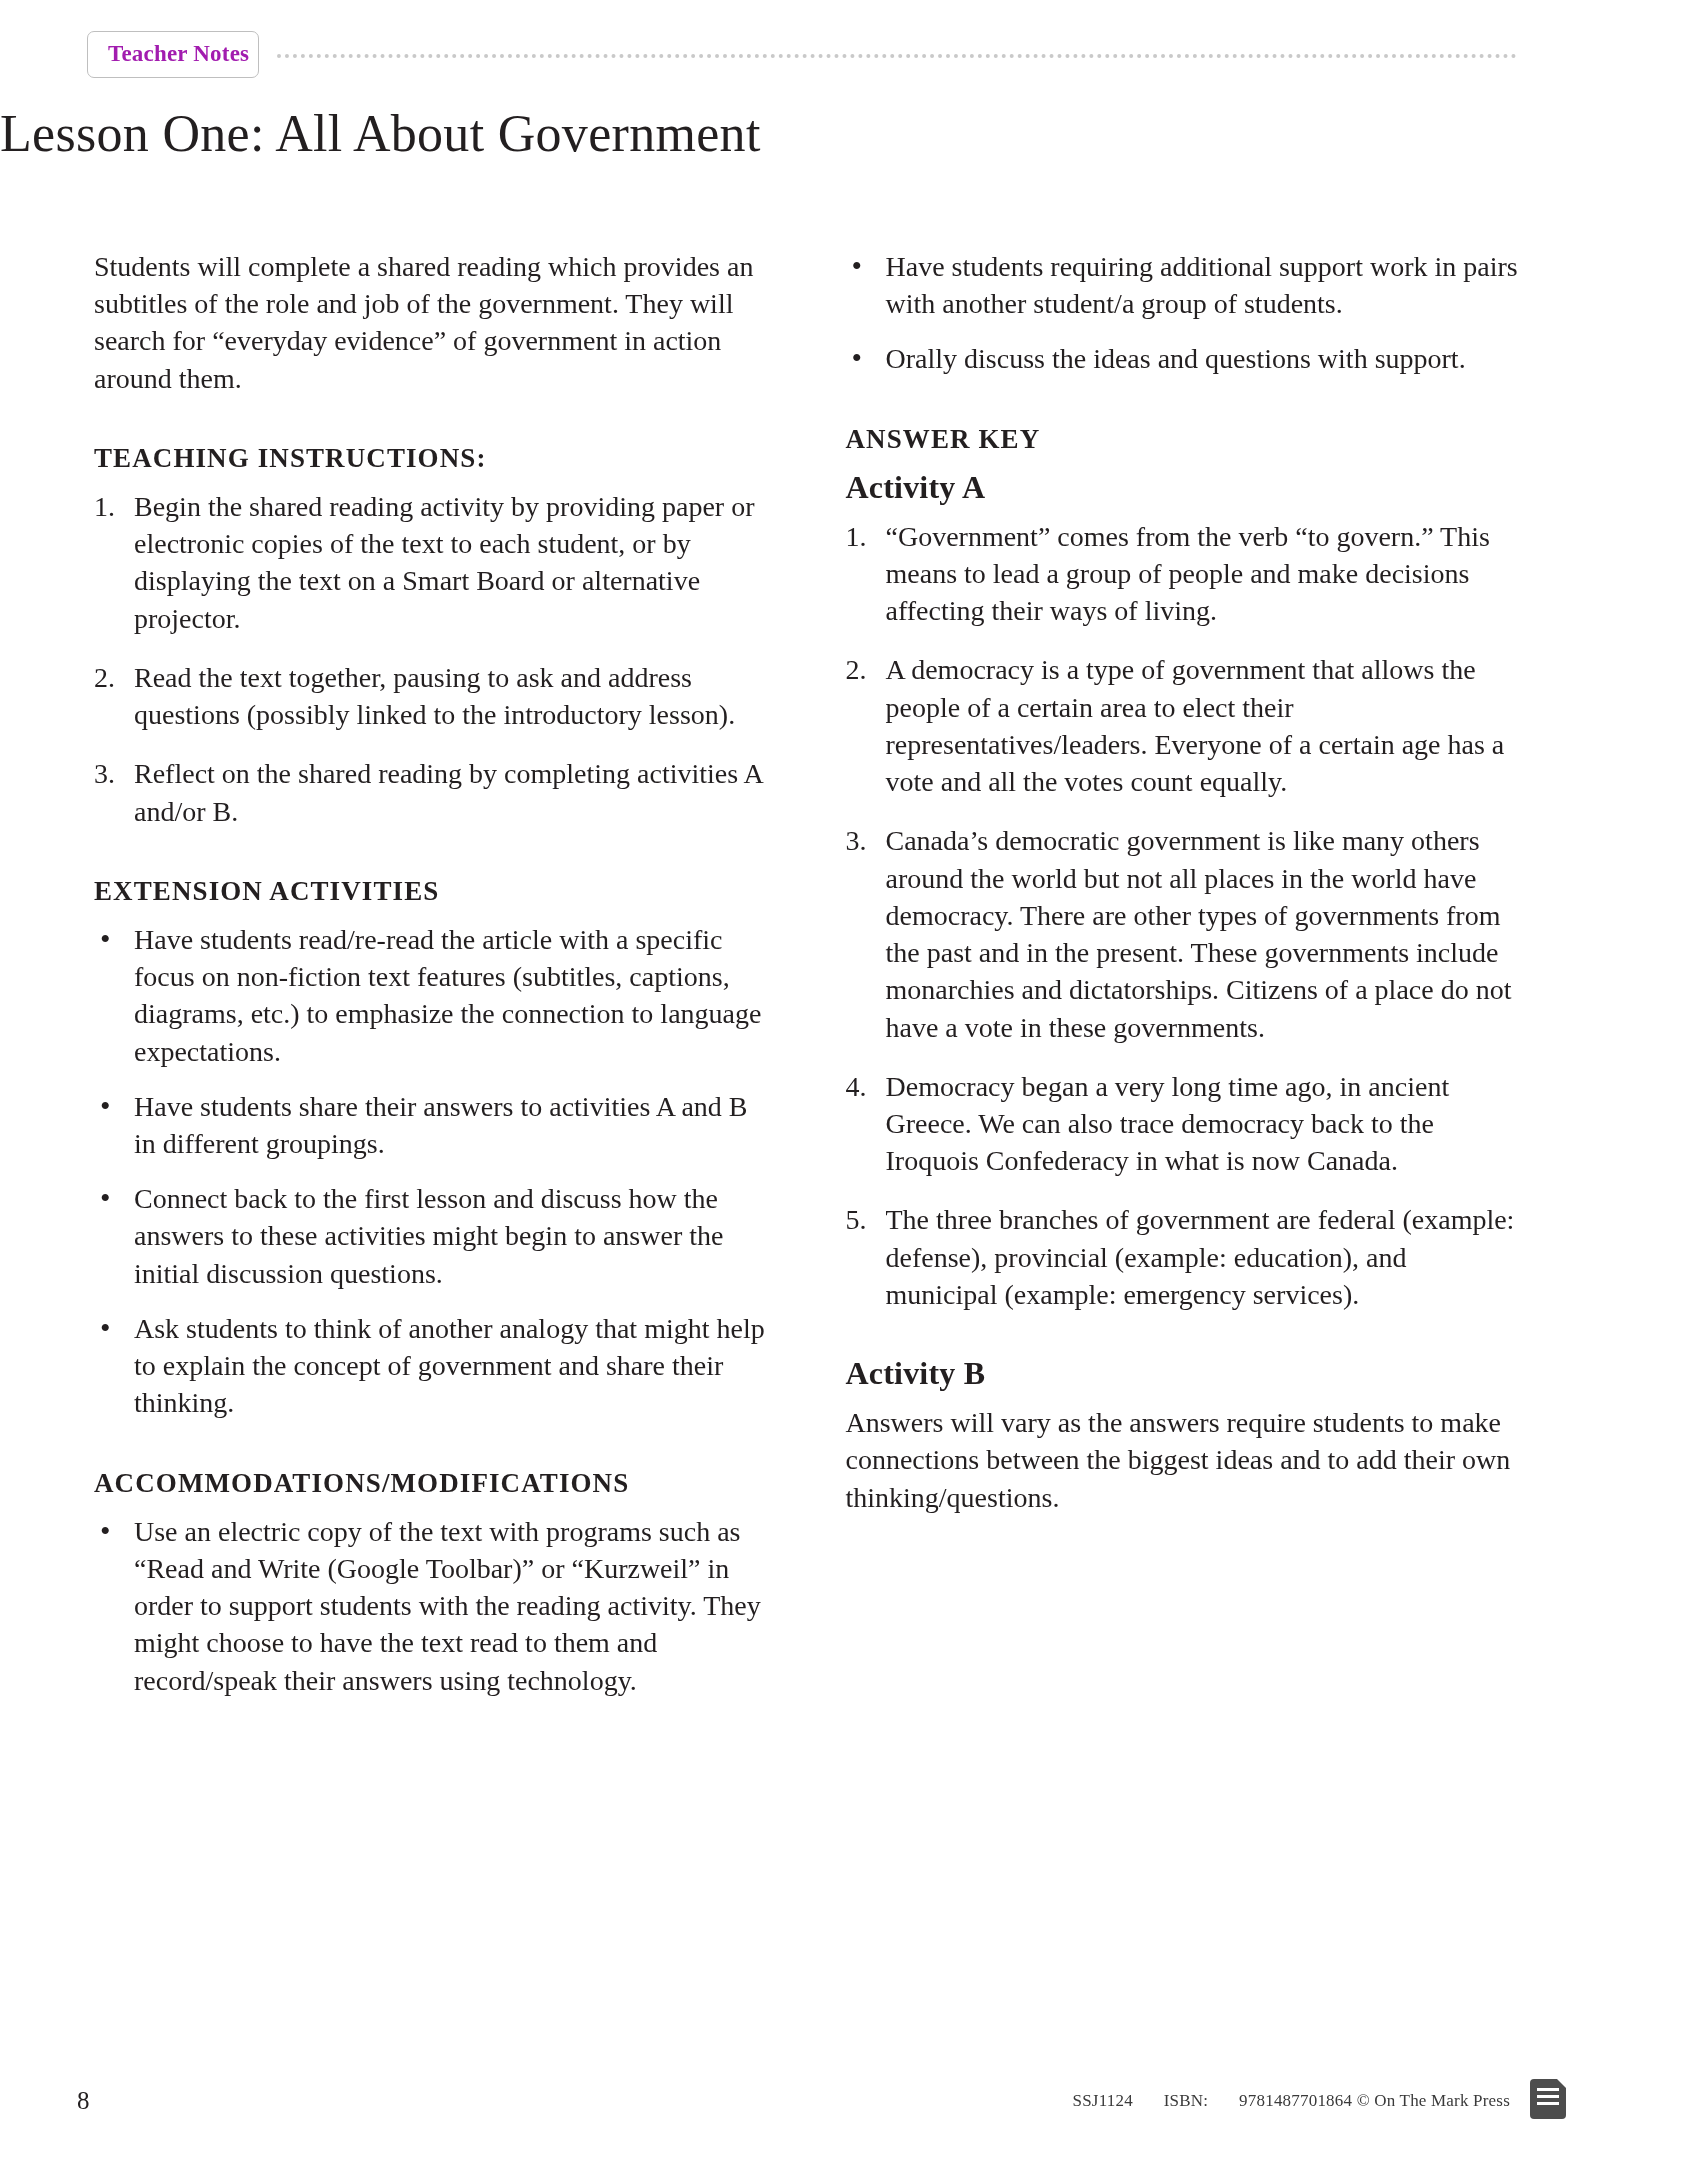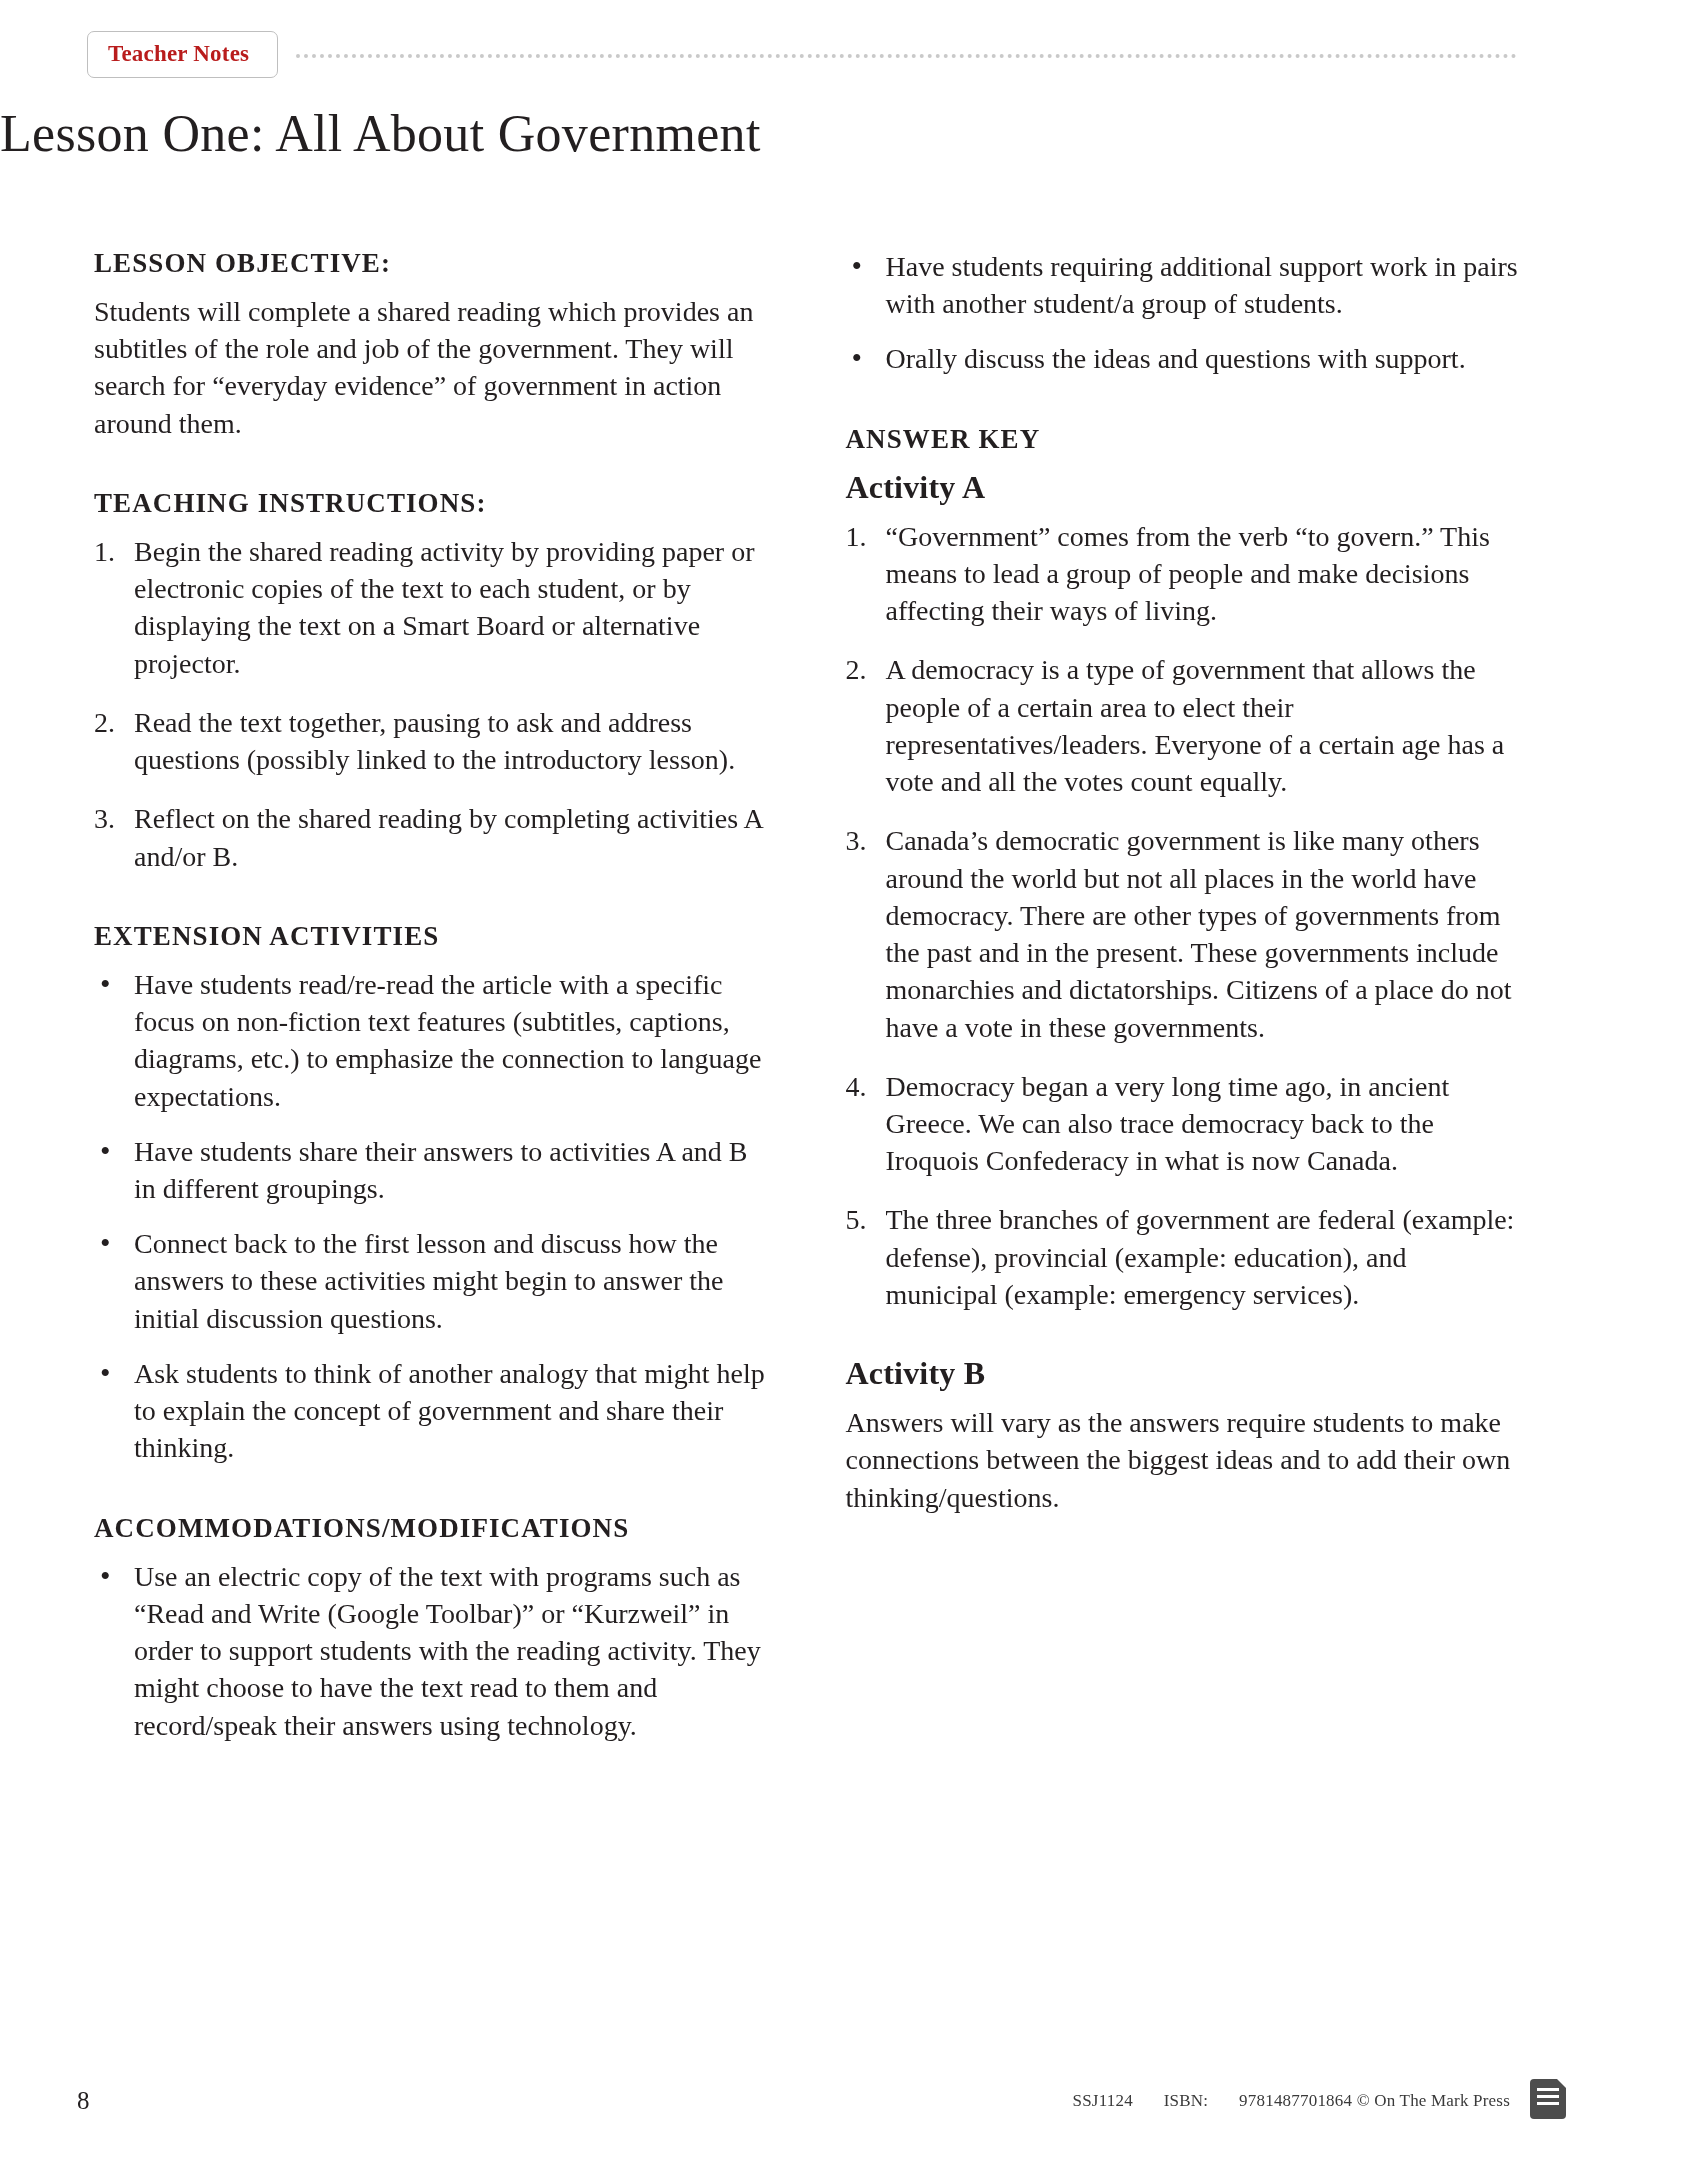--- a/index.html
+++ b/index.html
@@ -29,25 +29,25 @@
     left: 87px;
     top: 30px;
     width: 1430px;
     height: 48px;
     display: flex;
     align-items: center;
   }
   .tab-badge {
     border: 1.5px solid #bfbfbf;
     border-radius: 7px;
-    padding: 9px 28px 10px 20px;
+    padding: 9px 9px 10px 20px;
     font-family: "Liberation Serif", serif;
     font-weight: bold;
     font-size: 23px;
-    color: #b91c1c;
+    color: #a21caf;
     background: #ffffff;
     white-space: nowrap;
     letter-spacing: 0.2px;
   }
   .dotted-rule {
     flex: 1;
     height: 0;
     margin-left: 18px;
     margin-top: 4px;
     border-top: 4px dotted #c9c9c9;
@@ -207,21 +207,20 @@
     <div class="tab-badge">Teacher Notes</div>
     <div class="dotted-rule"></div>
   </div>
 
   <div class="doc-title">Lesson One: All About Government</div>
 
   <div class="columns">
 
     <div class="col">
 
-      <h2 class="section">LESSON OBJECTIVE:</h2>
       <p class="body">Students will complete a shared reading which provides an subtitles of the role and job of the government. They will search for “everyday evidence” of government in action around them.</p>
 
       <h2 class="section spaced-top">TEACHING INSTRUCTIONS:</h2>
       <ol class="numbered">
         <li>
           <span class="num">1.</span>
           <span>Begin the shared reading activity by providing paper or electronic copies of the text to each student, or by displaying the text on a Smart Board or alternative projector.</span>
         </li>
         <li>
           <span class="num">2.</span>

